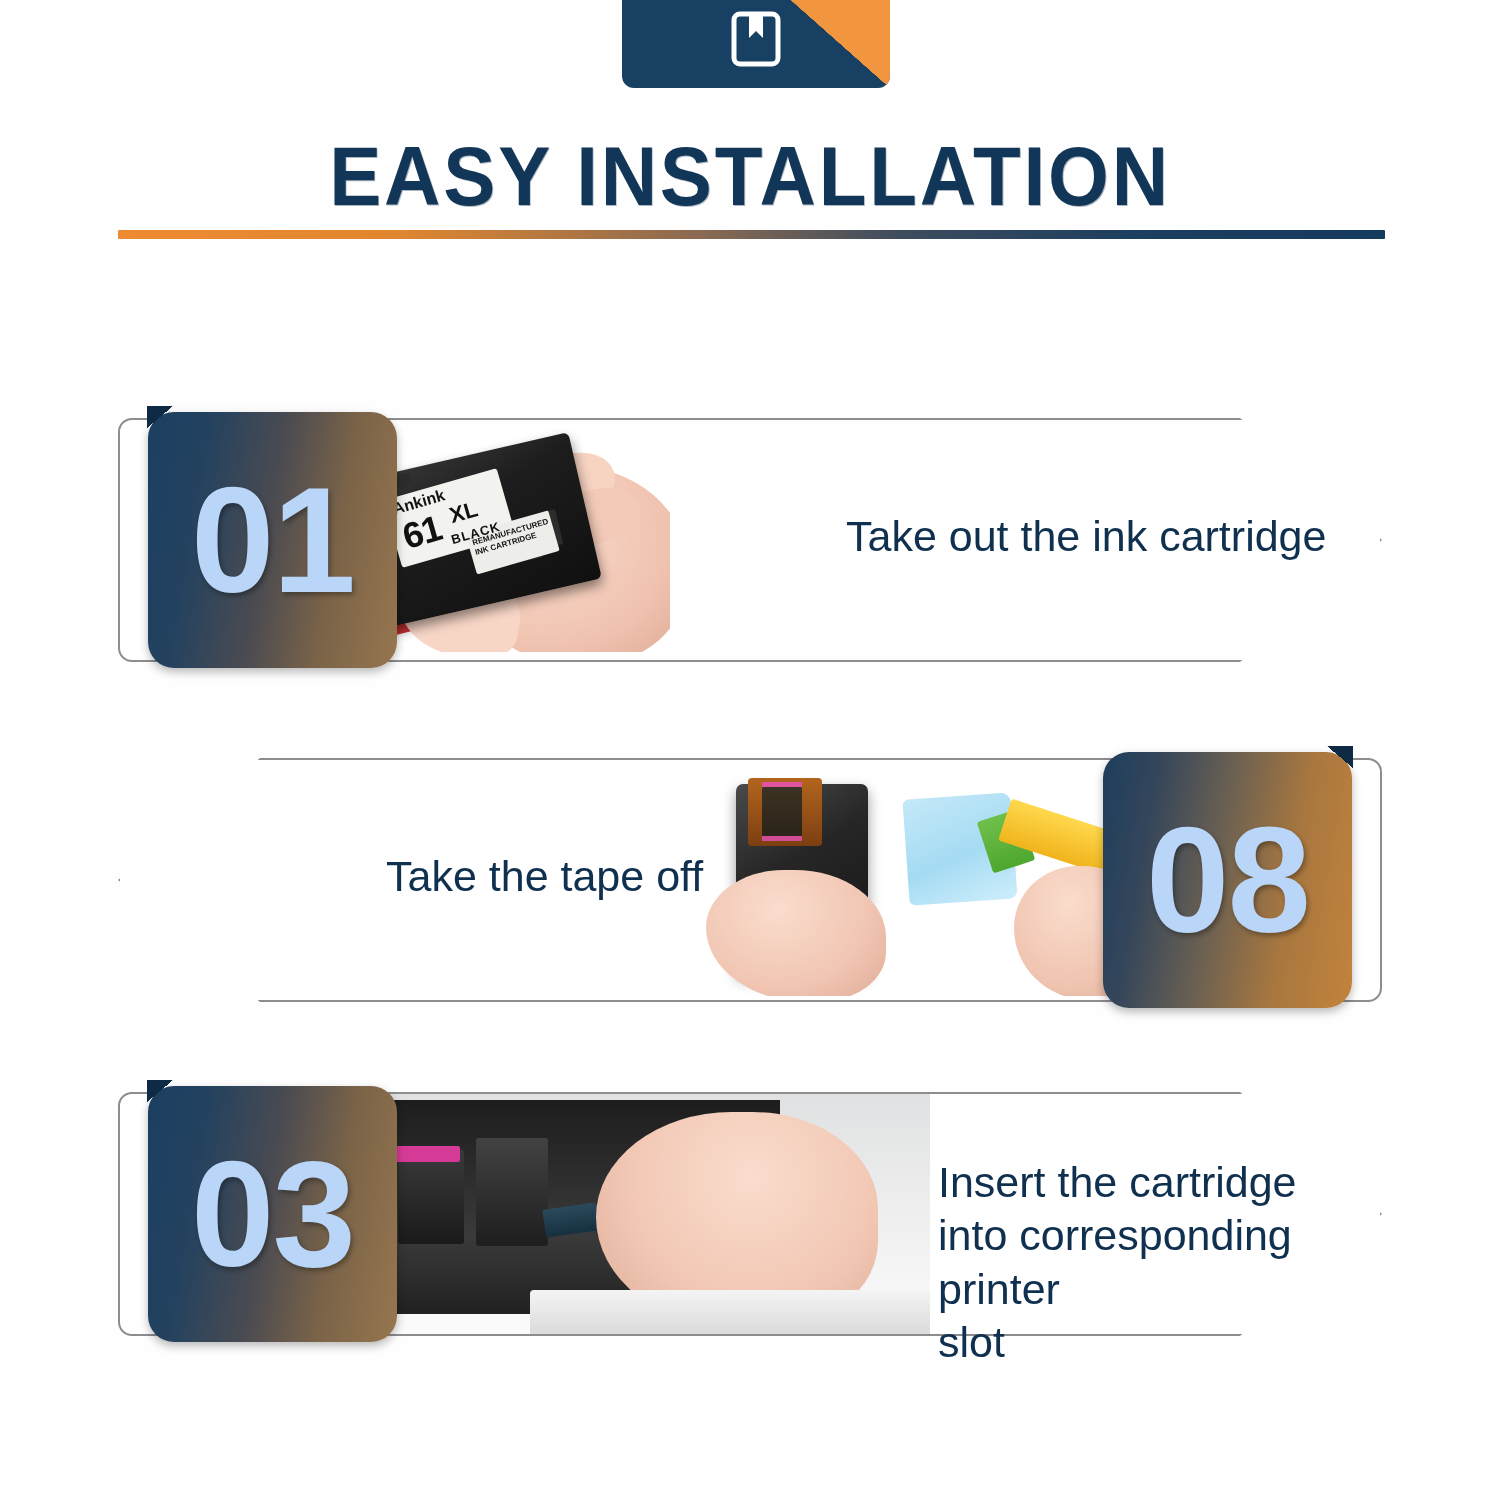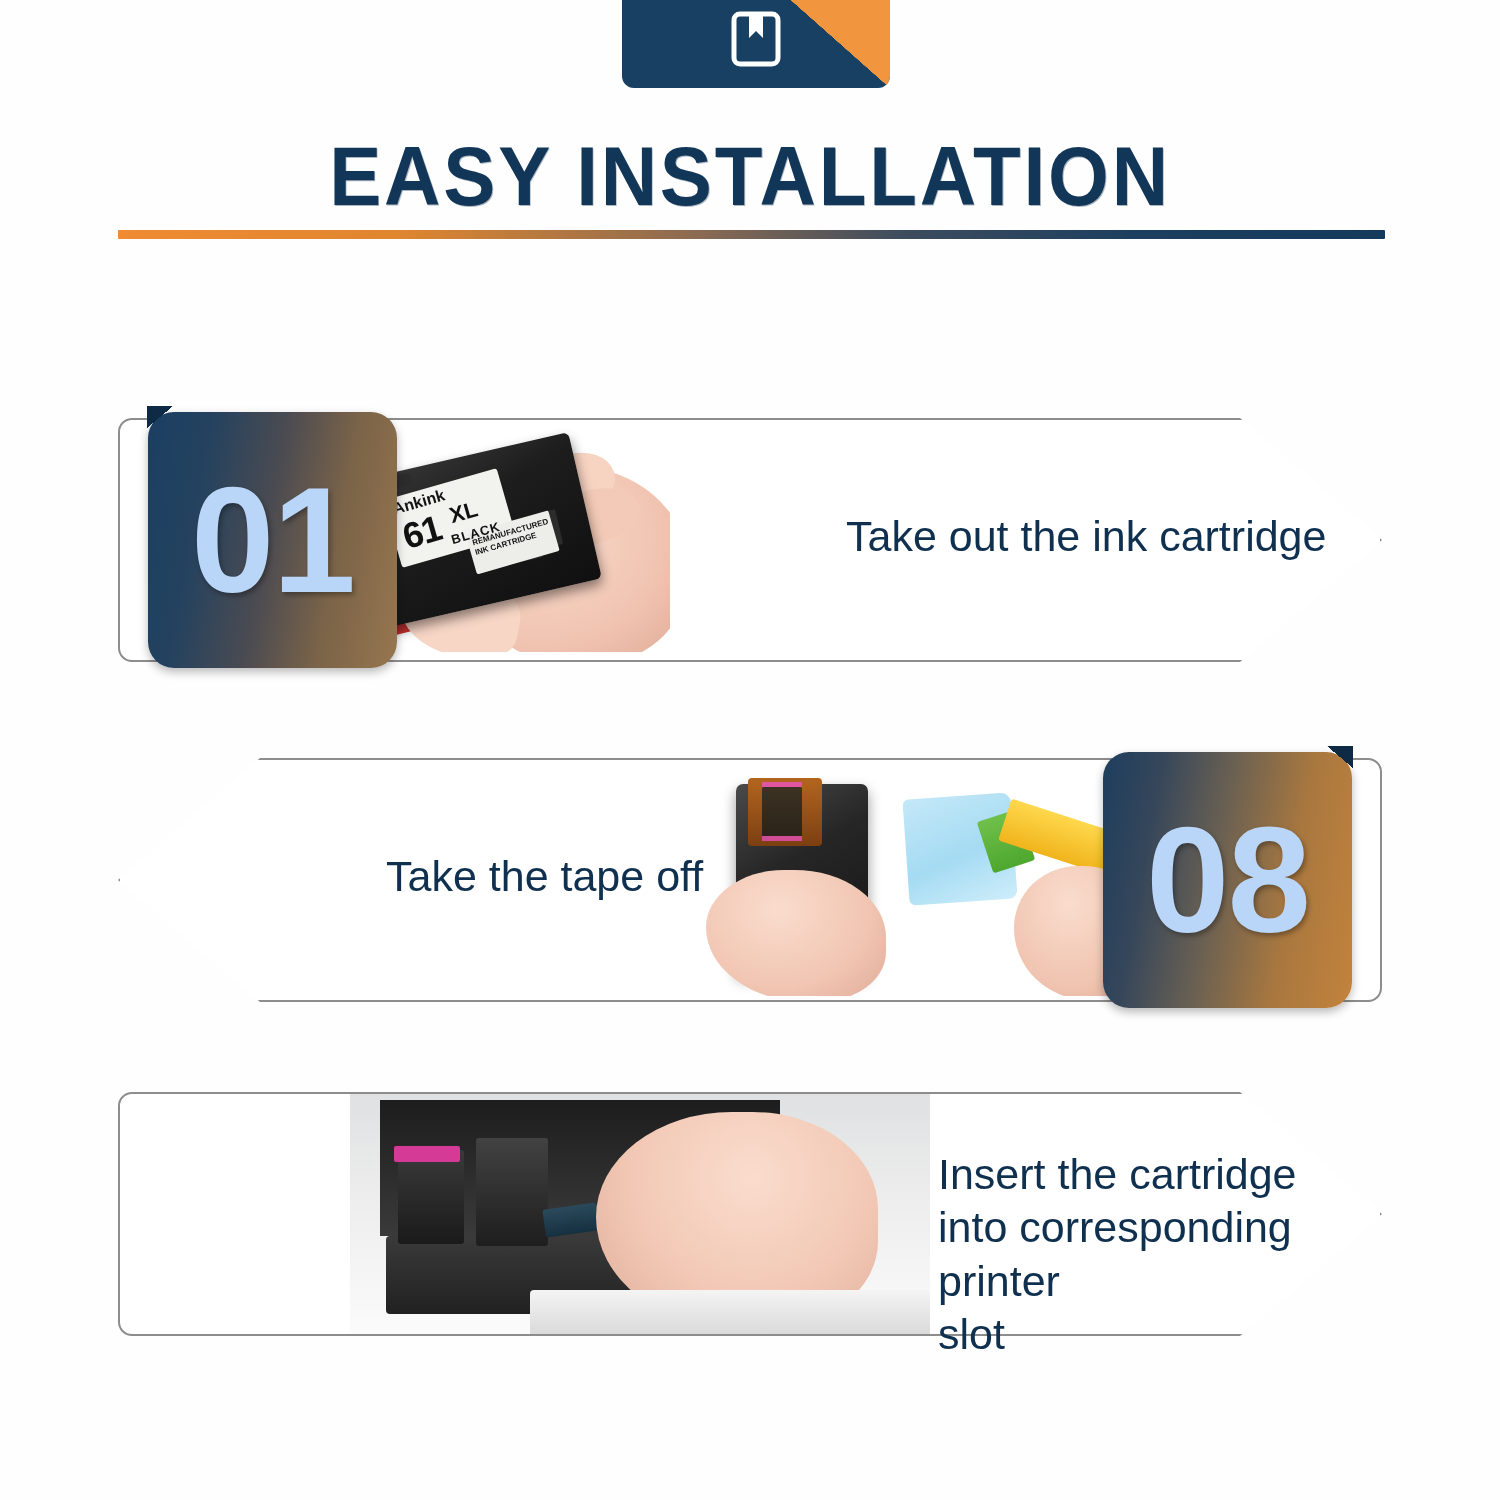--- a/index.html
+++ b/index.html
@@ -149,21 +149,21 @@
   .step-label {
     position: absolute;
     font-family: "Liberation Sans", sans-serif;
     font-size: 43px;
     line-height: 1.24;
     color: #10304f;
     white-space: pre-line;
   }
   .label-1 { left: 710px; top: 92px; margin-left: 18px; }
   .label-2 { left: 268px; top: 92px; }
-  .label-3 { left: 820px; top: 56px; }
+  .label-3 { left: 820px; top: 64px; }
 
   
   .photo {
     position: absolute;
     overflow: hidden;
     background: #ffffff;
   }
   .photo-1 { left: 222px; top: 8px; width: 330px; height: 226px; }
   .photo-2 { left: 578px; top: 4px; width: 470px; height: 234px; }
   .photo-3 { left: 232px; top: 2px; width: 580px; height: 240px; }
@@ -384,17 +384,21 @@
     <div class="p3-dark"></div>
     <div class="p3-carriage"></div>
     <div class="p3-cart-a"></div>
     <div class="p3-cart-b"></div>
     <div class="p3-magenta"></div>
     <div class="p3-newcart"></div>
     <div class="p3-hand"></div>
     <div class="p3-tray"></div>
   </div>
 
+  <div class="num-badge badge-left">
+    <div class="fold-tl"></div>
+    <div class="num-text">03</div>
+  </div>
 
   <div class="step-label label-3">Insert the cartridge
 into corresponding printer
 slot</div>
 </div>
 
 </body></html>

